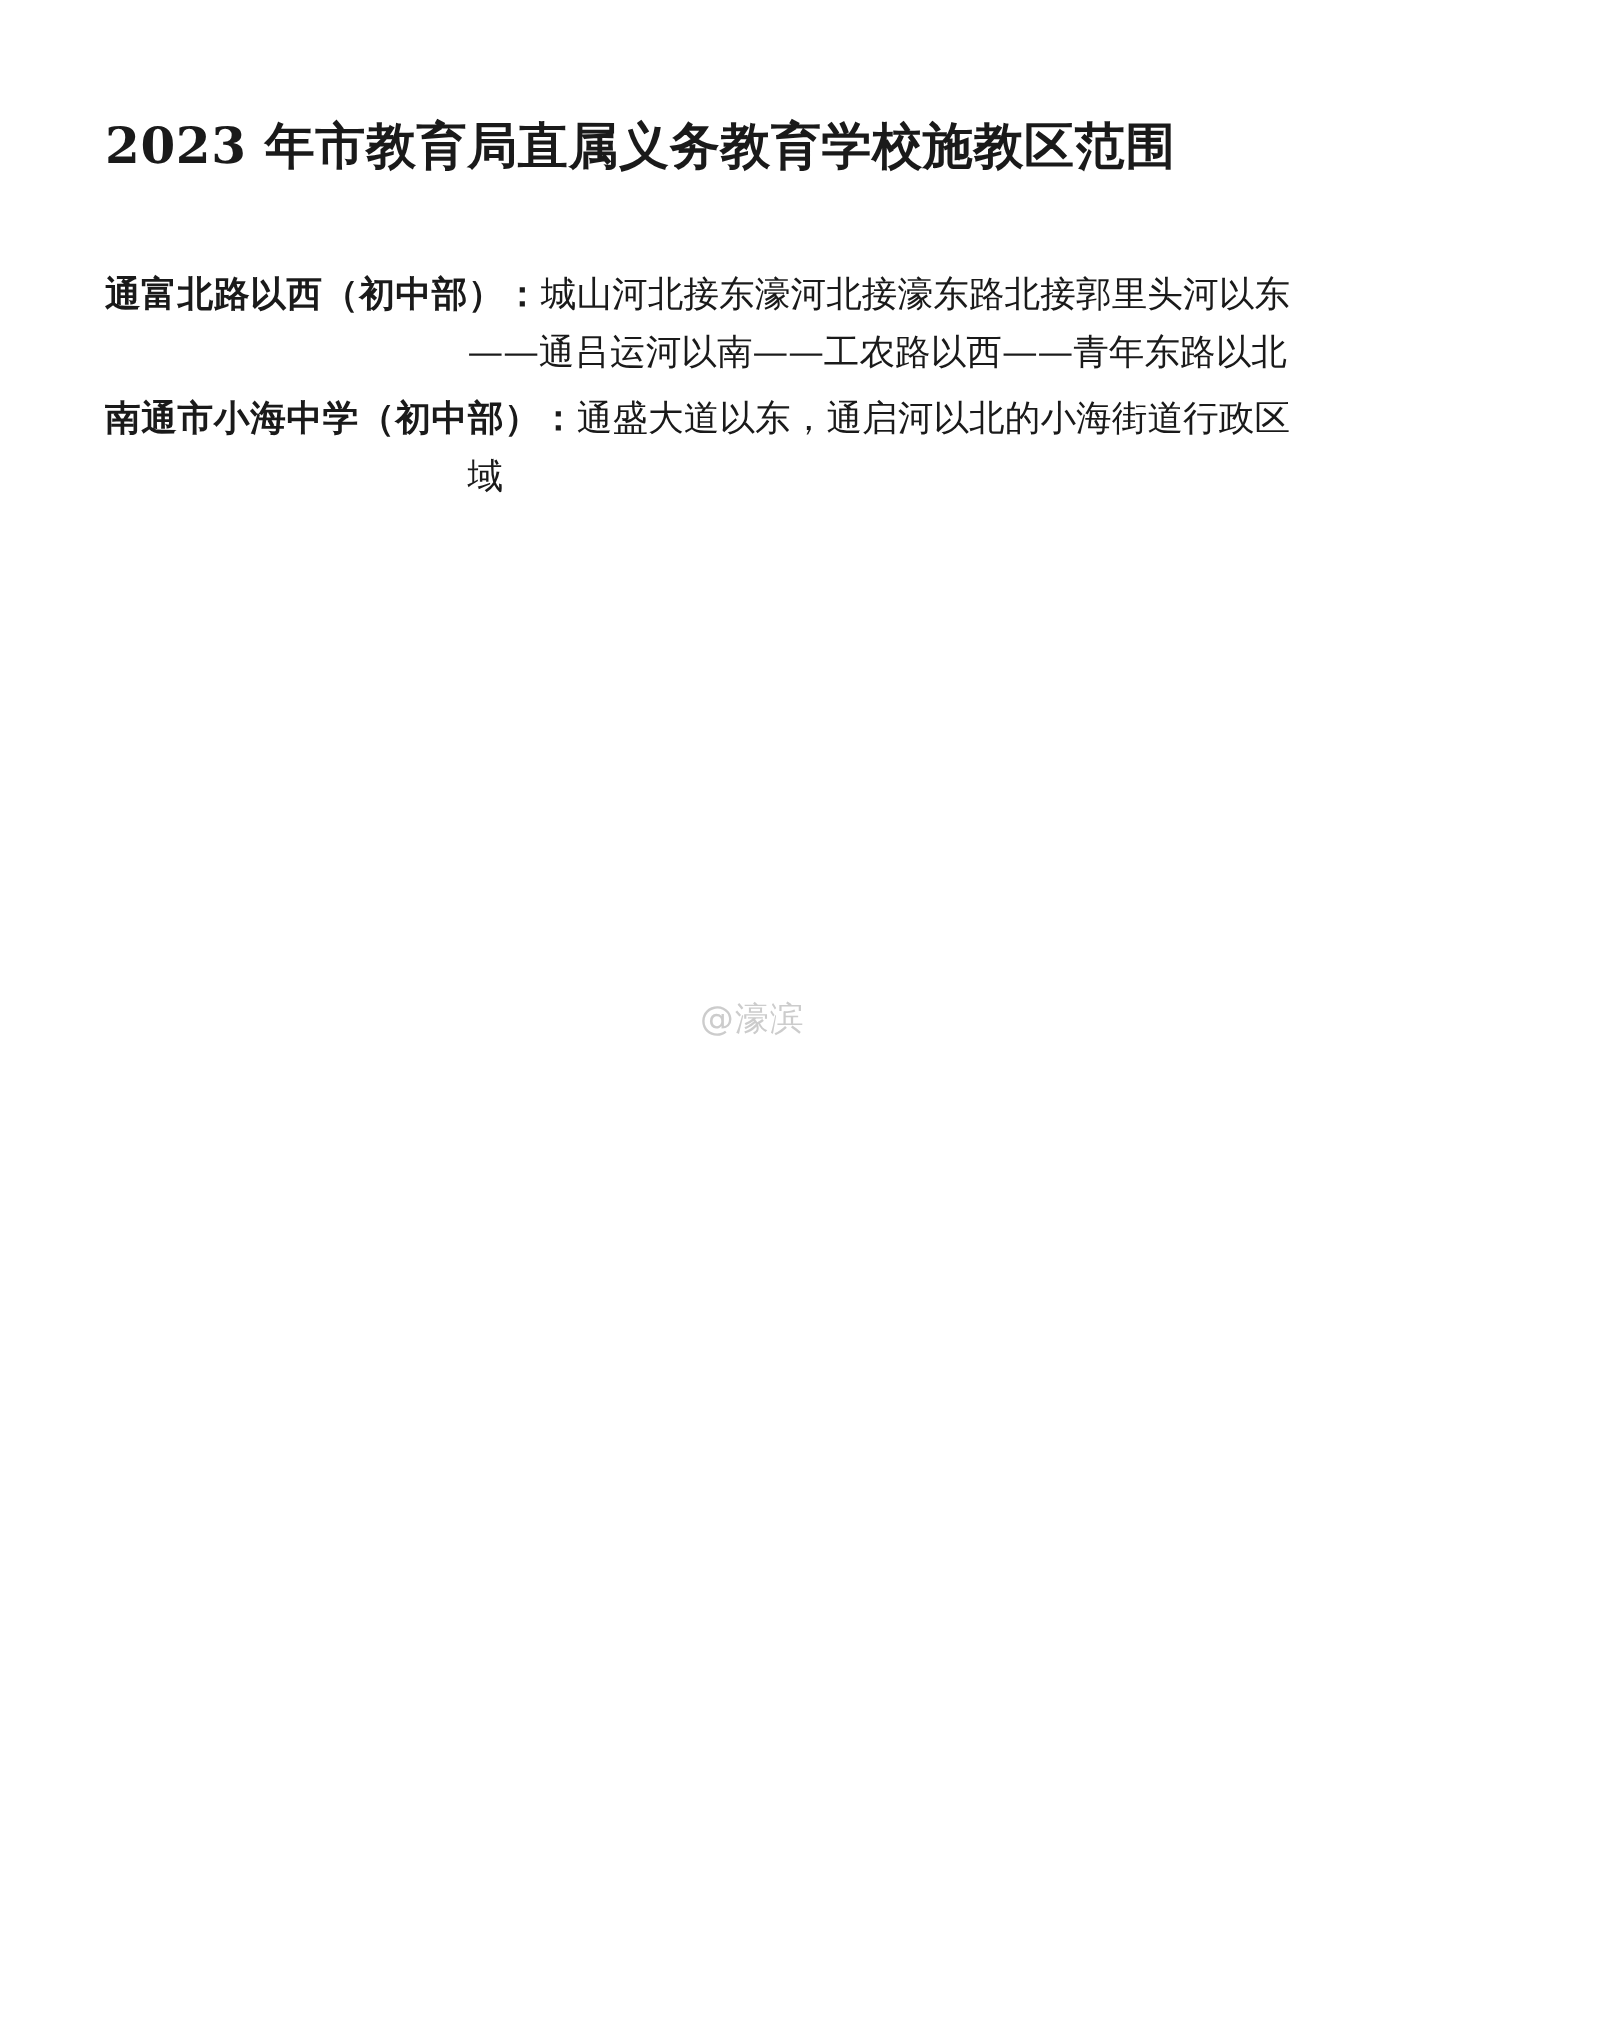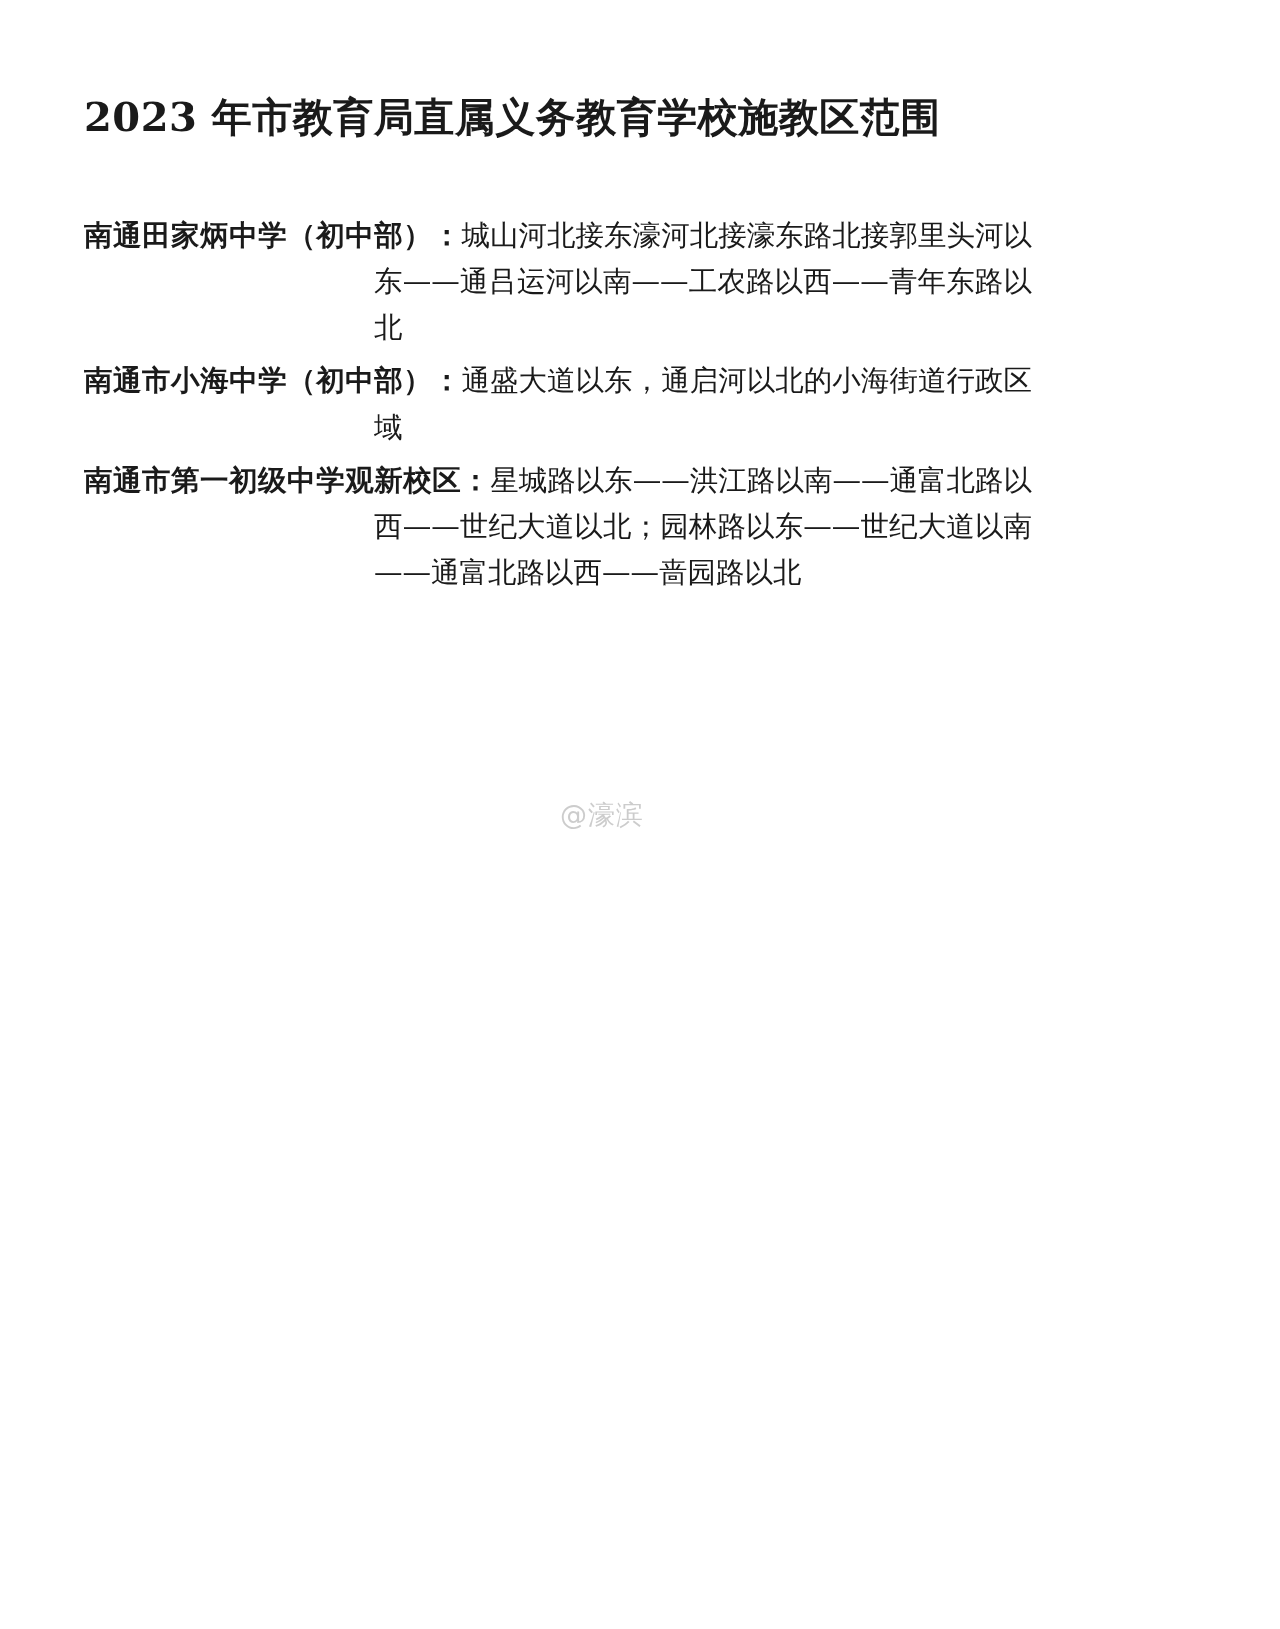--- a/index.html
+++ b/index.html
@@ -67,33 +67,28 @@
 </style>
 </head>
 <body>
 
 <div class="page">
 
   <h1 class="doc-title">2023 年市教育局直属义务教育学校施教区范围</h1>
 
   <div class="entry">
     <div class="entry-body">
-      <span class="school-name">南通田家炳中学（初中部）：</span><span class="range-text">城山河北接东濠河北接濠东路北接郭里头河以东——通吕运河以南——工农路以西——青年东路以北</span>
+      <span class="school-name">通富北路以西（初中部）：</span><span class="range-text">城山河北接东濠河北接濠东路北接郭里头河以东——通吕运河以南——工农路以西——青年东路以北</span>
     </div>
   </div>
 
 
   <div class="entry">
     <div class="entry-body">
       <span class="school-name">南通市小海中学（初中部）：</span><span class="range-text">通盛大道以东，通启河以北的小海街道行政区域</span>
     </div>
   </div>
 
 
-  <div class="entry">
-    <div class="entry-body">
-      <span class="school-name">南通市第一初级中学观新校区：</span><span class="range-text">星城路以东——洪江路以南——通富北路以西——世纪大道以北；园林路以东——世纪大道以南——通富北路以西——啬园路以北</span>
-    </div>
-  </div>
 
   <div class="watermark">@濠滨</div>
 
 </div>
 
 </body></html>

